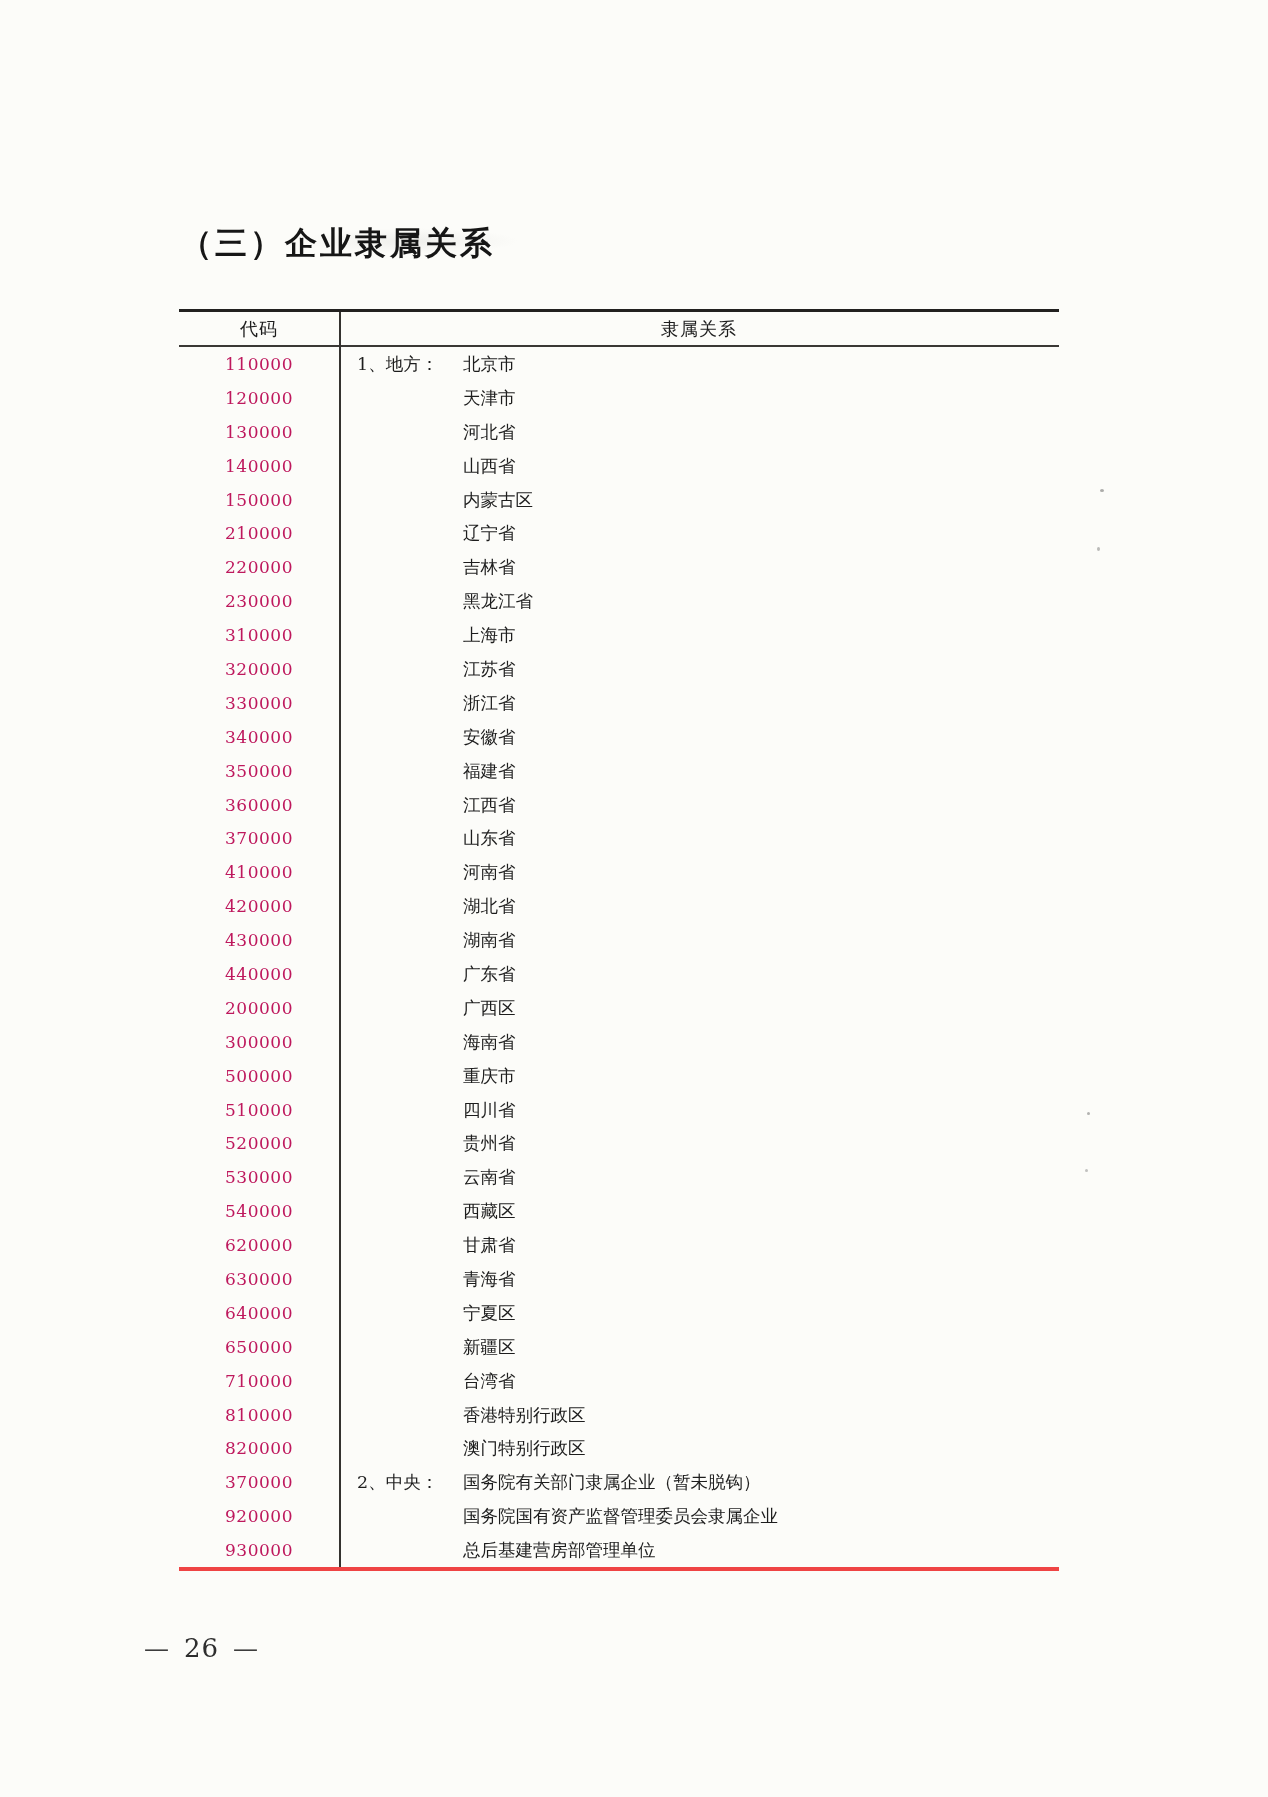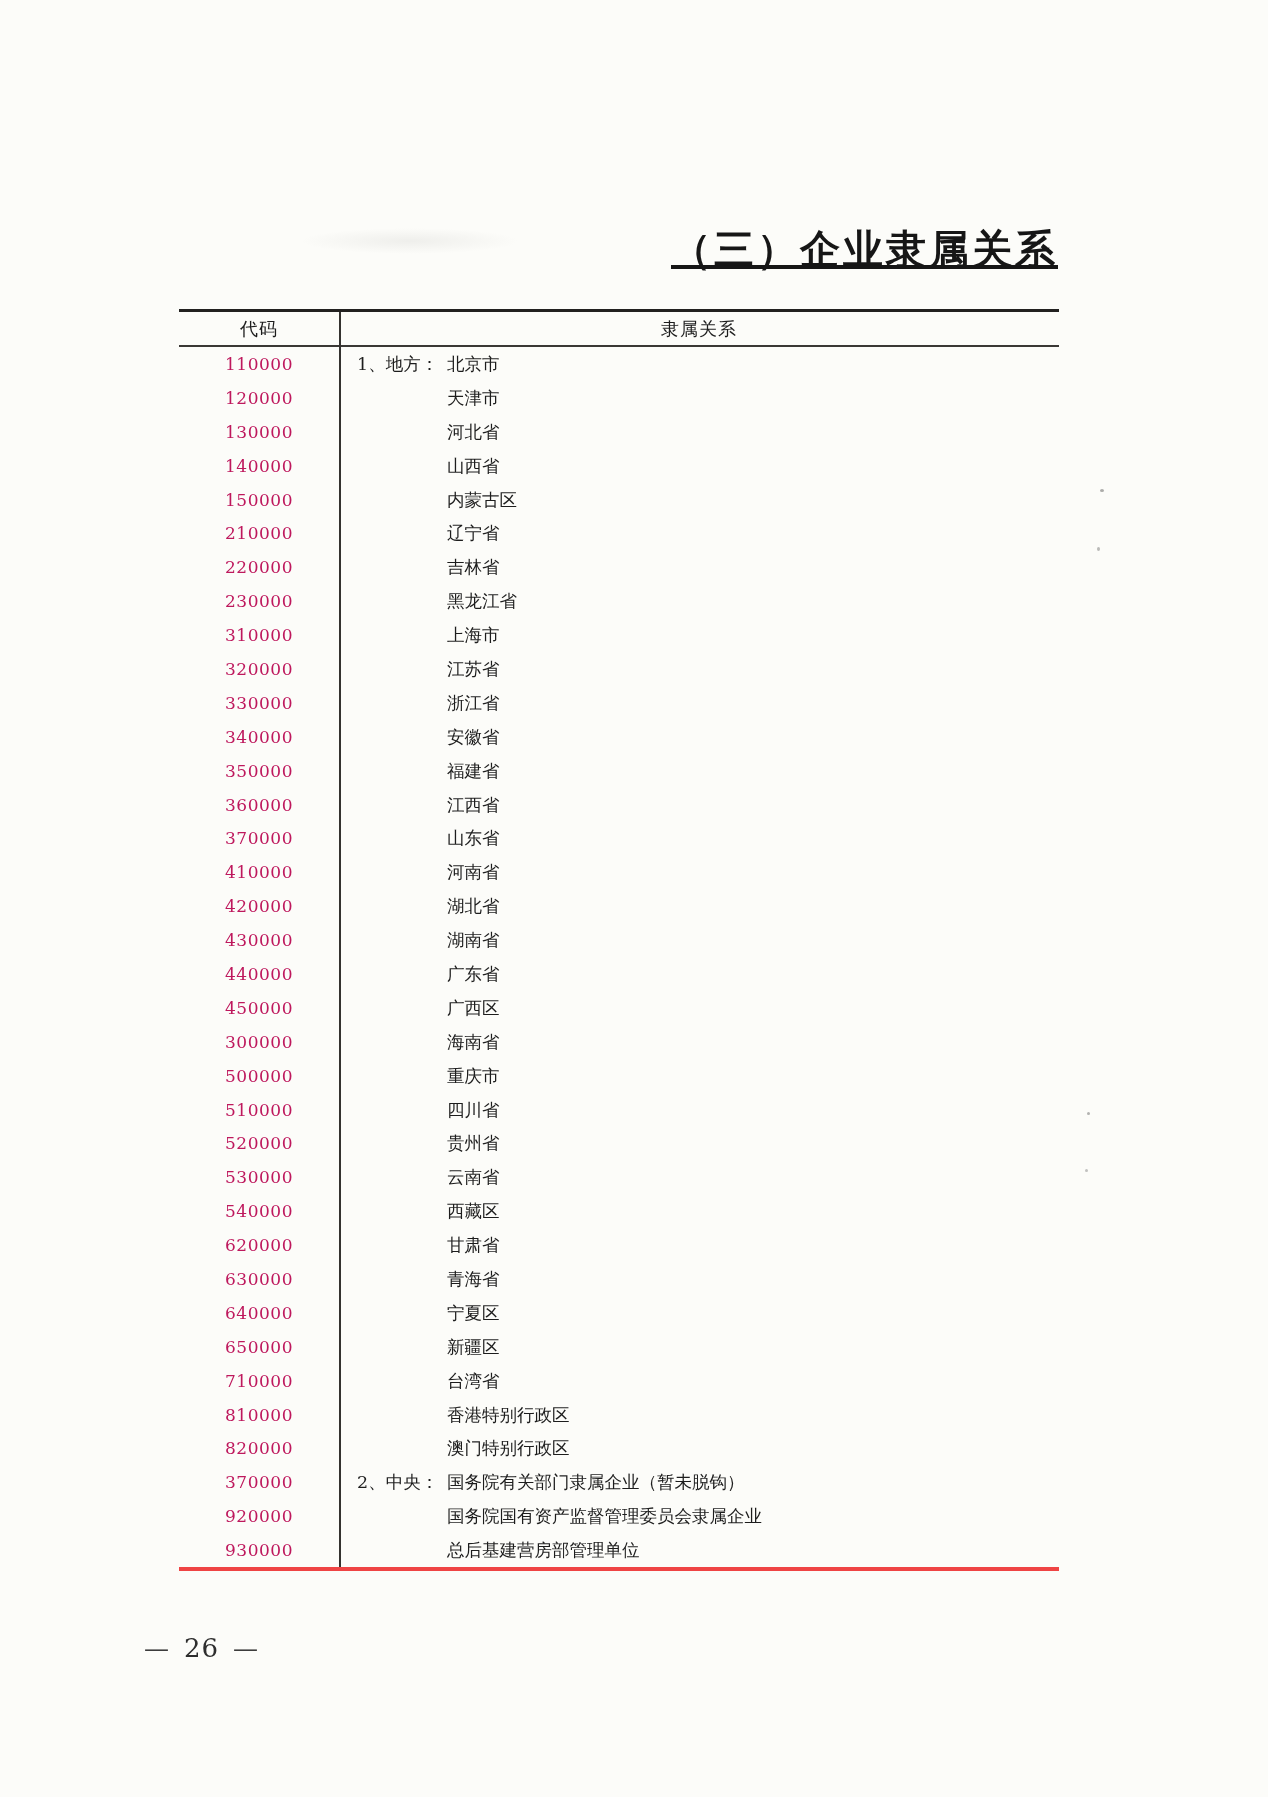--- a/index.html
+++ b/index.html
@@ -16,22 +16,22 @@
     position:absolute; pointer-events:none;
   }
   .title-ghost {
     position:absolute; left:300px; top:228px; width:220px; height:26px;
     background:radial-gradient(ellipse at center, rgba(120,120,115,0.10), rgba(120,120,115,0) 70%);
   }
   .speck { position:absolute; border-radius:50%; background:#6a6a68; }
 
   .page-title {
     position:absolute; top:222px; left:180px; width:878px;
-    text-align:right; font-size:40px; font-weight:bold;
-    letter-spacing:3px; color:#161616;text-decoration:underline;
+    text-align:left; font-size:32px; font-weight:bold;
+    letter-spacing:3px; color:#161616;
   }
 
   .doc-table {
     position:absolute; top:309px; left:179px; width:880px;
     border-top:3px solid #222120;
     border-bottom:4px solid #ef4444;
   }
   .v-divider {
     position:absolute; top:0; bottom:0; left:160px; width:2px;
     background:#34322f;
@@ -44,21 +44,21 @@
   .h-code  { width:160px; text-align:center; letter-spacing:1px; }
   .h-aff   { flex:1; text-align:center; letter-spacing:1px; }
 
   .t-row { display:flex; align-items:center; height:33.9px; font-size:17.5px; }
   .cell-code {
     width:160px; text-align:center;
     font-size:17px; letter-spacing:0.5px; color:#be185d;
   }
   .cell-aff { flex:1; display:flex; align-items:center; padding-left:18px; white-space:nowrap; }
   .prefix { display:inline-block; width:90px; flex-shrink:0; white-space:nowrap; }
-  .name   { white-space:nowrap; }
+  .name   { white-space:nowrap;margin-left:16px; }
 
   .page-footer {
     position:absolute; left:144px; top:1633px;
     display:flex; align-items:center; gap:14px;
     font-size:25px; color:#3c3c3c; letter-spacing:1px;
   }
   .page-footer .num { color:#2e2e2e; font-size:26px; }
 </style>
 </head>
 <body>
@@ -207,21 +207,21 @@
         </div>
       </div>
       <div class="t-row">
         <div class="cell-code">440000</div>
         <div class="cell-aff">
           <span class="prefix"></span>
           <span class="name">广东省</span>
         </div>
       </div>
       <div class="t-row">
-        <div class="cell-code">450000</div>
+        <div class="cell-code">200000</div>
         <div class="cell-aff">
           <span class="prefix"></span>
           <span class="name">广西区</span>
         </div>
       </div>
       <div class="t-row">
         <div class="cell-code">300000</div>
         <div class="cell-aff">
           <span class="prefix"></span>
           <span class="name">海南省</span>

